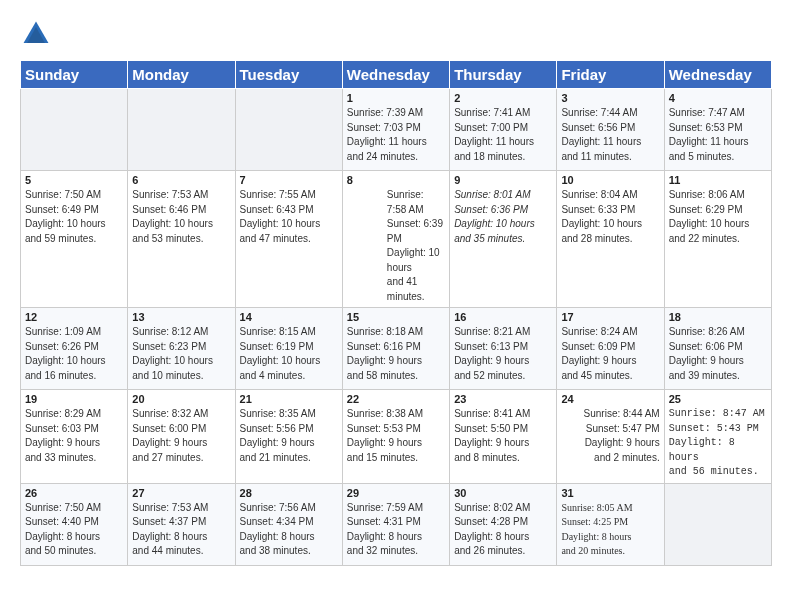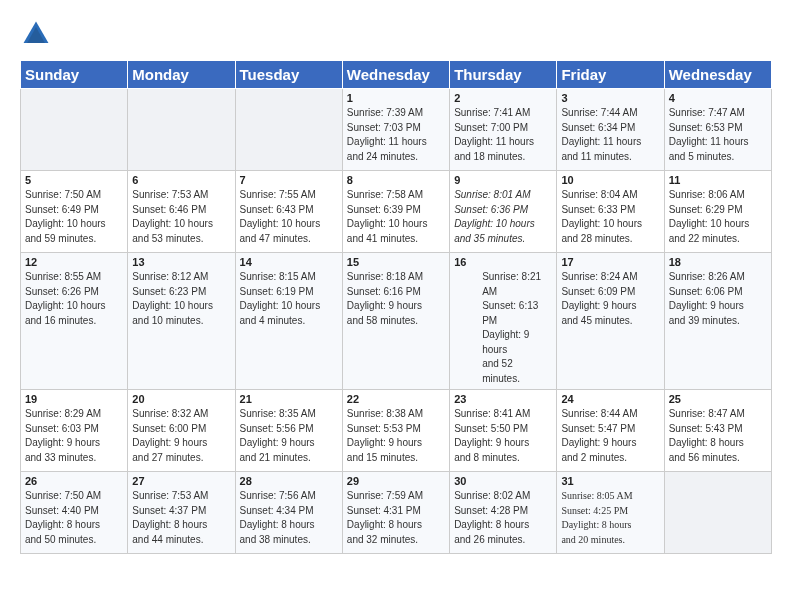--- a/index.html
+++ b/index.html
@@ -145,21 +145,21 @@
           <td>
             <span class="day-number">2</span>
             <div class="day-info" style="white-space: pre-line;">Sunrise: 7:41 AM
 Sunset: 7:00 PM
 Daylight: 11 hours
 and 18 minutes.</div>
           </td>
           <td>
             <span class="day-number">3</span>
             <div class="day-info" style="white-space: pre-line;">Sunrise: 7:44 AM
-Sunset: 6:34 PM
+Sunset: 6:56 PM
 Daylight: 11 hours
 and 11 minutes.</div>
           </td>
           <td>
             <span class="day-number">4</span>
             <div class="day-info" style="white-space: pre-line;">Sunrise: 7:47 AM
 Sunset: 6:53 PM
 Daylight: 11 hours
 and 5 minutes.</div>
           </td>
@@ -181,21 +181,21 @@
           </td>
           <td>
             <span class="day-number">7</span>
             <div class="day-info" style="white-space: pre-line;">Sunrise: 7:55 AM
 Sunset: 6:43 PM
 Daylight: 10 hours
 and 47 minutes.</div>
           </td>
           <td>
             <span class="day-number">8</span>
-            <div class="day-info" style="white-space: pre-line;">Sunrise: 7:58 AM
+            <div class="day-info" style="white-space: pre-line; margin-left: 40px;">Sunrise: 7:58 AM
 Sunset: 6:39 PM
 Daylight: 10 hours
 and 41 minutes.</div>
           </td>
           <td>
             <span class="day-number">9</span>
             <div class="day-info" style="white-space: pre-line; font-style: italic;">Sunrise: 8:01 AM
 Sunset: 6:36 PM
 Daylight: 10 hours
 and 35 minutes.</div>
@@ -211,21 +211,21 @@
             <span class="day-number">11</span>
             <div class="day-info" style="white-space: pre-line;">Sunrise: 8:06 AM
 Sunset: 6:29 PM
 Daylight: 10 hours
 and 22 minutes.</div>
           </td>
         </tr>
         <tr>
           <td>
             <span class="day-number">12</span>
-            <div class="day-info" style="white-space: pre-line;">Sunrise: 8:55 AM
+            <div class="day-info" style="white-space: pre-line;">Sunrise: 1:09 AM
 Sunset: 6:26 PM
 Daylight: 10 hours
 and 16 minutes.</div>
           </td>
           <td>
             <span class="day-number">13</span>
             <div class="day-info" style="white-space: pre-line;">Sunrise: 8:12 AM
 Sunset: 6:23 PM
 Daylight: 10 hours
 and 10 minutes.</div>
@@ -239,21 +239,21 @@
           </td>
           <td>
             <span class="day-number">15</span>
             <div class="day-info" style="white-space: pre-line;">Sunrise: 8:18 AM
 Sunset: 6:16 PM
 Daylight: 9 hours
 and 58 minutes.</div>
           </td>
           <td>
             <span class="day-number">16</span>
-            <div class="day-info" style="white-space: pre-line; margin-left: 28px;">Sunrise: 8:21 AM
+            <div class="day-info" style="white-space: pre-line;">Sunrise: 8:21 AM
 Sunset: 6:13 PM
 Daylight: 9 hours
 and 52 minutes.</div>
           </td>
           <td>
             <span class="day-number">17</span>
             <div class="day-info" style="white-space: pre-line;">Sunrise: 8:24 AM
 Sunset: 6:09 PM
 Daylight: 9 hours
 and 45 minutes.</div>
@@ -297,28 +297,28 @@
           </td>
           <td>
             <span class="day-number">23</span>
             <div class="day-info" style="white-space: pre-line;">Sunrise: 8:41 AM
 Sunset: 5:50 PM
 Daylight: 9 hours
 and 8 minutes.</div>
           </td>
           <td>
             <span class="day-number">24</span>
-            <div class="day-info" style="white-space: pre-line;">Sunrise: 8:44 AM
+            <div class="day-info" style="white-space: pre-line; text-align: right;">Sunrise: 8:44 AM
 Sunset: 5:47 PM
 Daylight: 9 hours
 and 2 minutes.</div>
           </td>
           <td>
             <span class="day-number">25</span>
-            <div class="day-info" style="white-space: pre-line;">Sunrise: 8:47 AM
+            <div class="day-info" style="white-space: pre-line; font-family: Liberation Mono, monospace;">Sunrise: 8:47 AM
 Sunset: 5:43 PM
 Daylight: 8 hours
 and 56 minutes.</div>
           </td>
         </tr>
         <tr>
           <td>
             <span class="day-number">26</span>
             <div class="day-info" style="white-space: pre-line;">Sunrise: 7:50 AM
 Sunset: 4:40 PM

